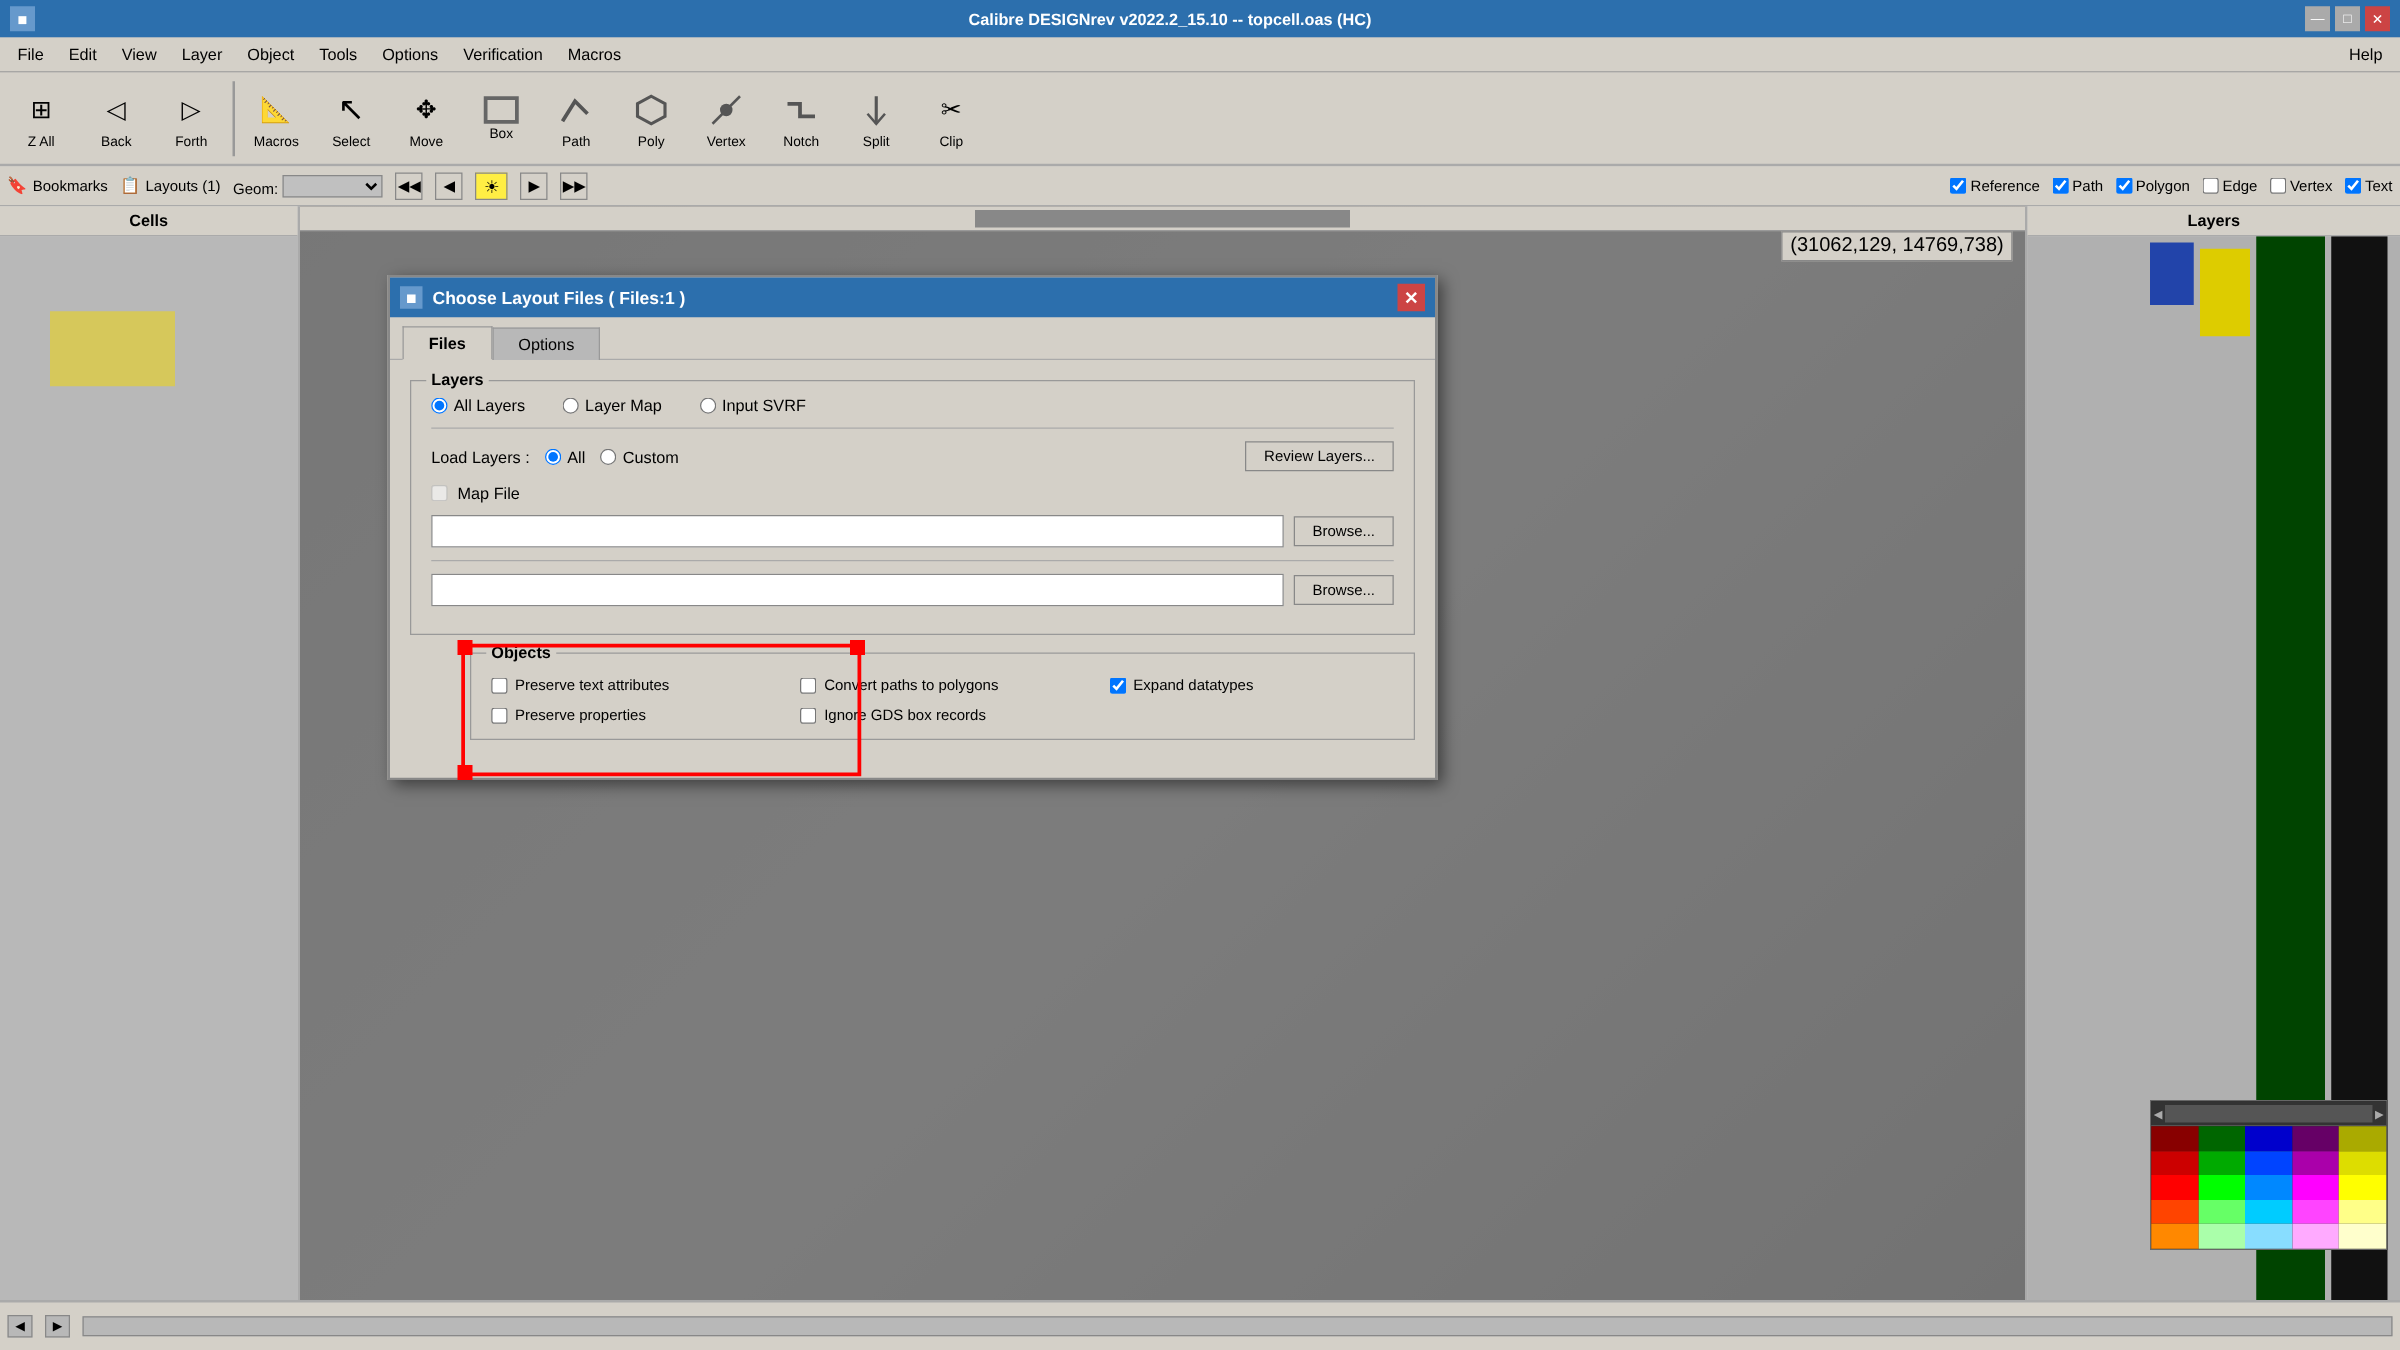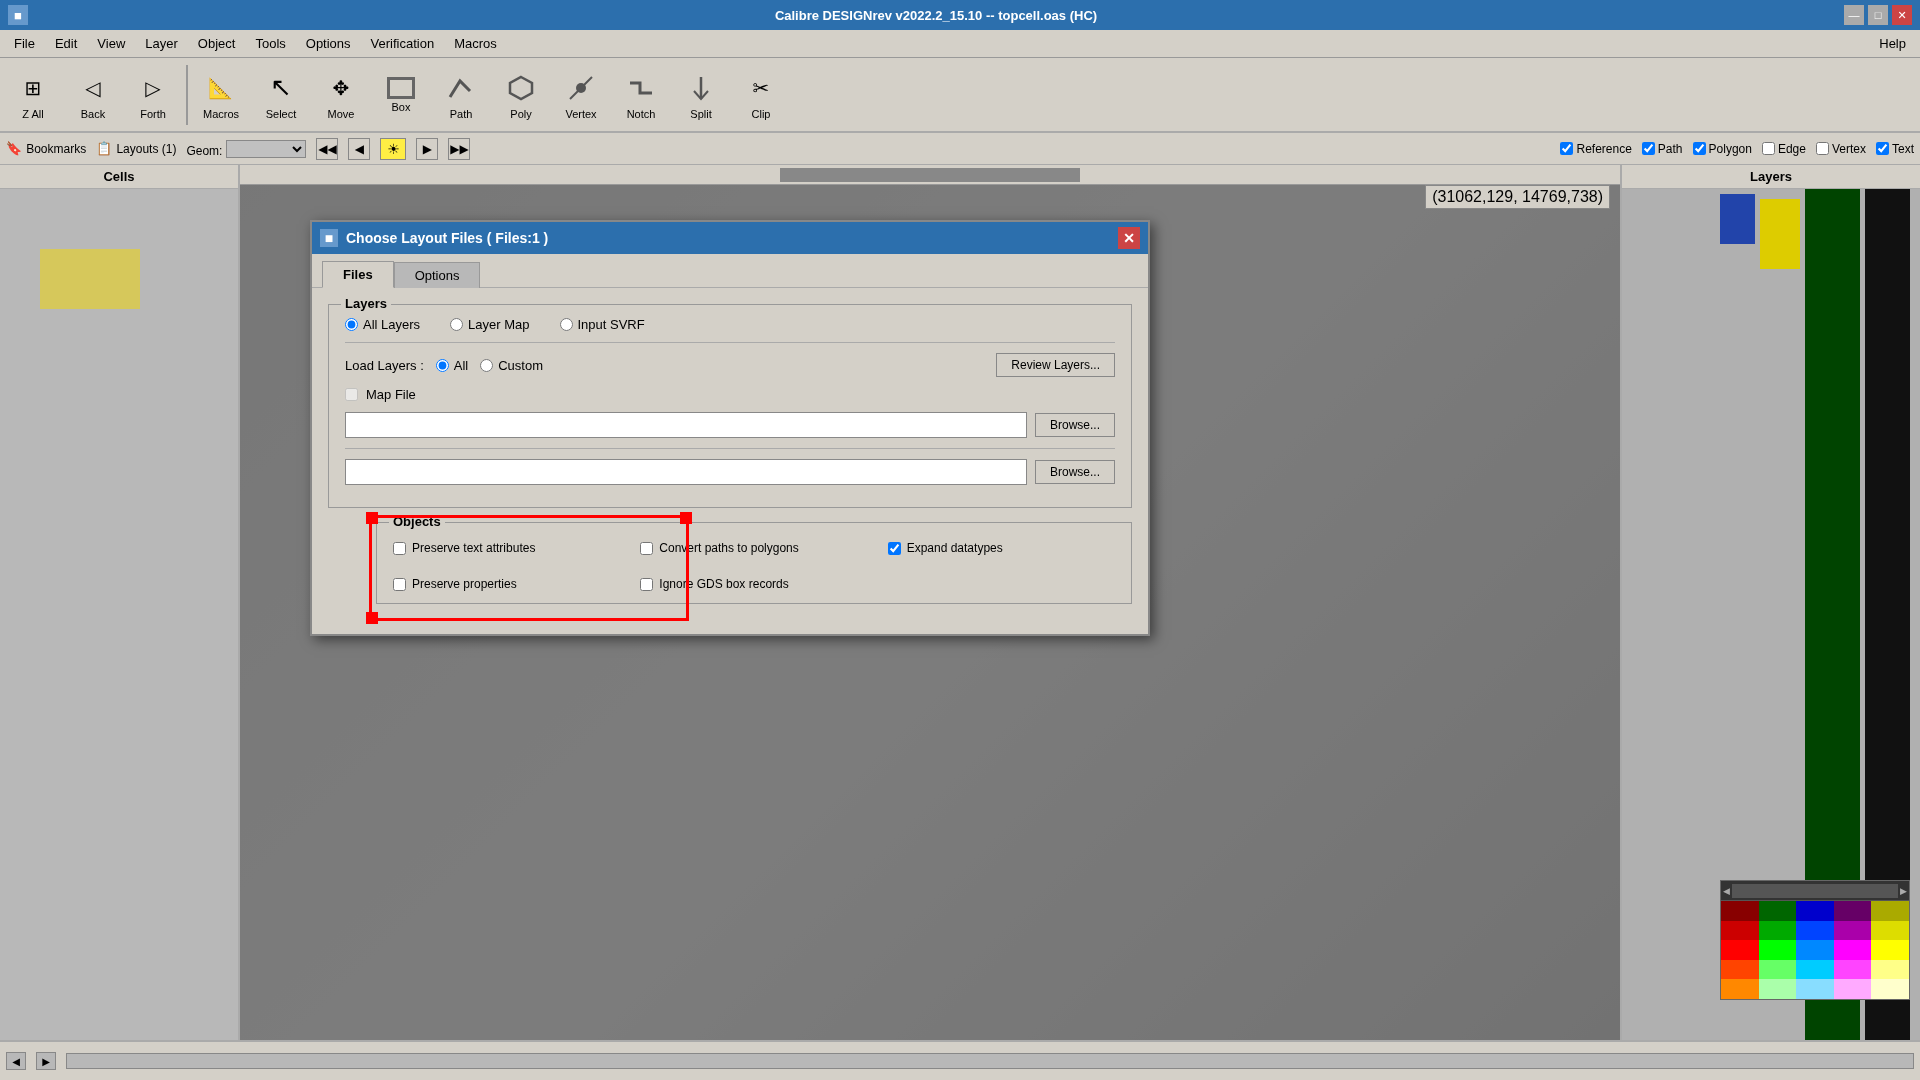--- a/index.html
+++ b/index.html
@@ -822,21 +822,21 @@
           border:3px solid red;
           pointer-events:none;
           z-index:20;
         ">
 
           <div style="position:absolute;top:-6px;left:-6px;width:12px;height:12px;background:red;"></div>
           <div style="position:absolute;top:-6px;right:-6px;width:12px;height:12px;background:red;"></div>
           <div style="position:absolute;bottom:-6px;left:-6px;width:12px;height:12px;background:red;"></div>
         </div>
 
-        <div style="display:grid;grid-template-columns:1fr 1fr 1fr;gap:22px 20px;margin-top:6px;">
+        <div style="display:grid;grid-template-columns:1fr 1fr 1fr;gap:10px 20px;margin-top:6px;">
           <label class="checkbox-item">
             <input type="checkbox" style="">
             <span>Preserve text attributes</span>
           </label>
           <label class="checkbox-item">
             <input type="checkbox" style="">
             <span>Convert paths to polygons</span>
           </label>
           <label class="checkbox-item">
             <input type="checkbox" checked="" style="">

